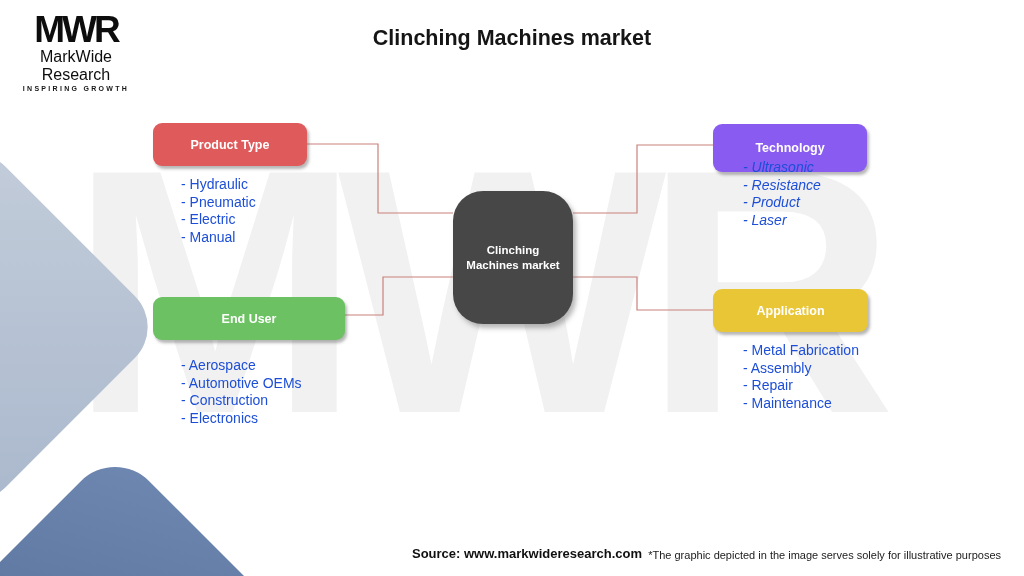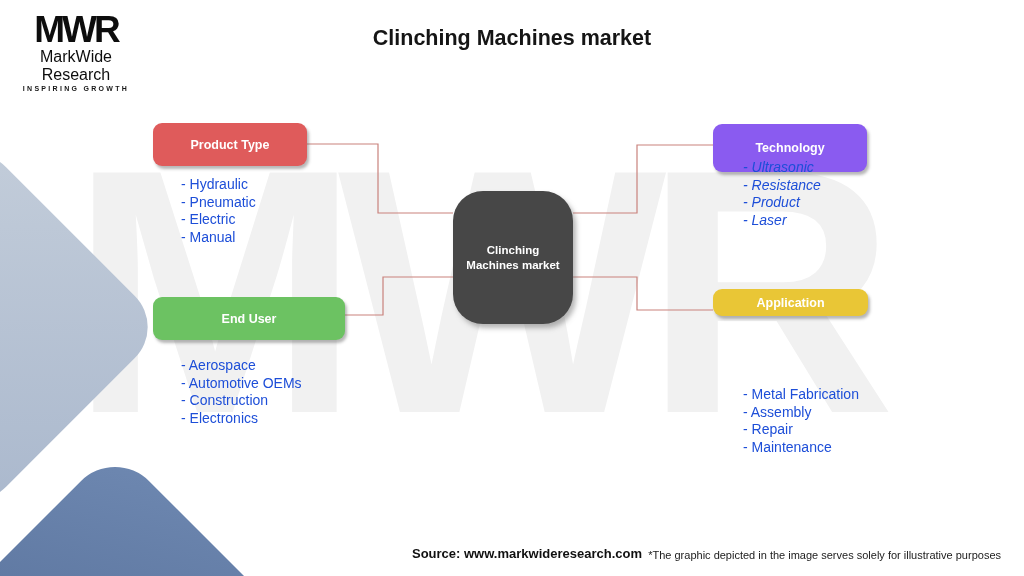--- a/index.html
+++ b/index.html
@@ -36,35 +36,35 @@
   .connectors path { fill:none; stroke-width:1.2px; }
 
   
   .node { position:absolute; z-index:3; border-radius:9px; color:#ffffff;
           font-weight:700; font-size:12.5px; display:flex; align-items:center;
           justify-content:center; text-align:center;
           box-shadow:2px 3px 3px rgba(95,95,95,0.45); }
   .node-product     { left:153px; top:123px; width:154px; height:43px; }
   .node-technology  { left:713px; top:124px; width:154px; height:48px; }
   .node-enduser     { left:153px; top:297px; width:192px; height:43px; }
-  .node-application { left:713px; top:289px; width:155px; height:27px; }
+  .node-application { left:713px; top:289px; width:155px; height:43px; }
 
   .center-node { position:absolute; left:453px; top:191px; width:120px; height:133px;
                  border-radius:30px; z-index:3; color:#ffffff; display:flex;
                  align-items:center; justify-content:center; text-align:center;
                  font-size:11.5px; font-weight:700; line-height:1.3; padding:0 12px;
                  box-shadow:3px 4px 5px rgba(110,110,110,0.5); }
 
   
   .item-list { position:absolute; z-index:3; font-size:14px; color:#1d4ed8;
                line-height:17.6px; }
   .list-product     { left:181px; top:176px; }
   .list-technology  { left:743px; top:159px;font-style:italic; }
   .list-enduser     { left:181px; top:357px; }
-  .list-application { left:743px; top:342px;margin-top:44px; }
+  .list-application { left:743px; top:342px; }
 
   
   .source-note { position:absolute; left:412px; top:546px; font-size:13px;
                  font-weight:700; color:#101010; z-index:3; }
   .disclaimer  { position:absolute; right:23px; top:549px; font-size:11px;
                  color:#1b1b1b; z-index:3; }
 </style>
 </head>
 <body>
 

